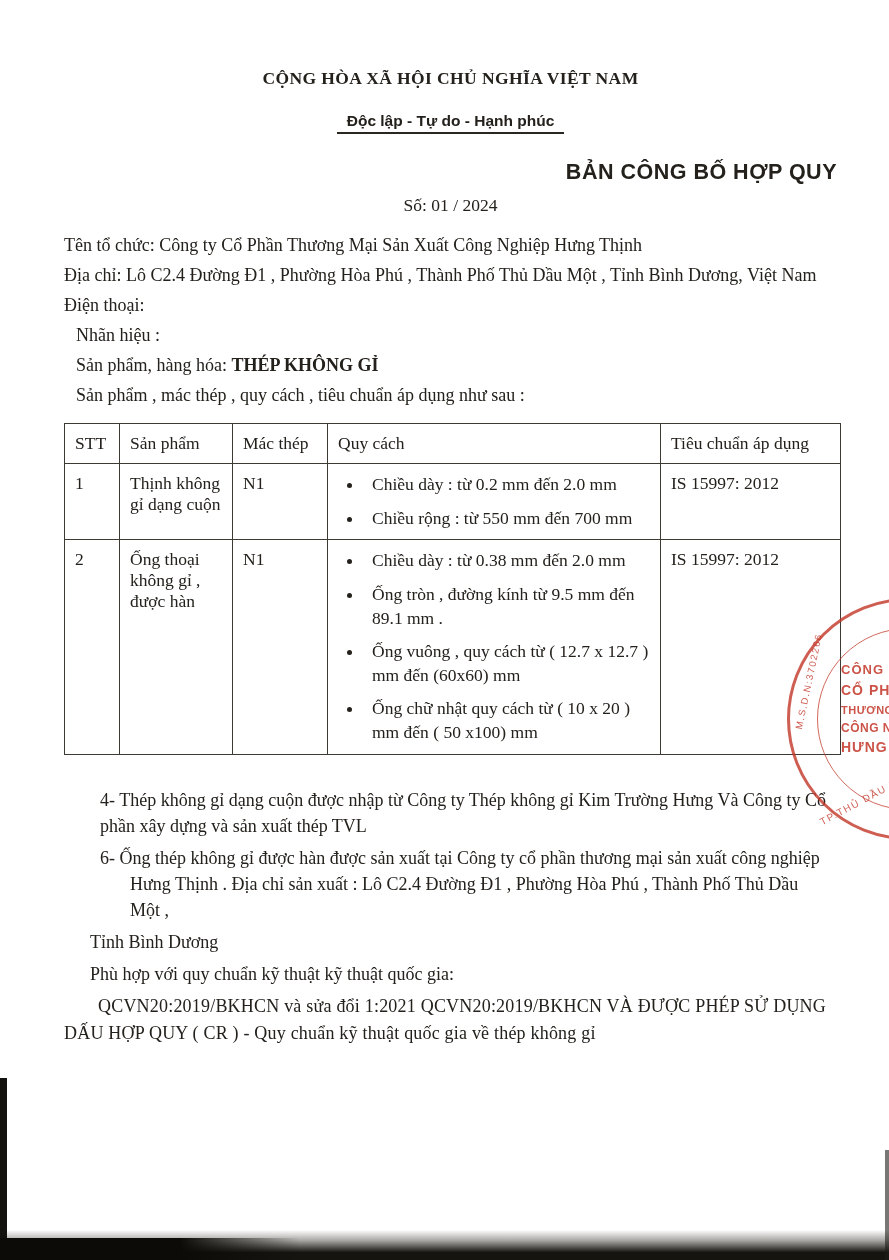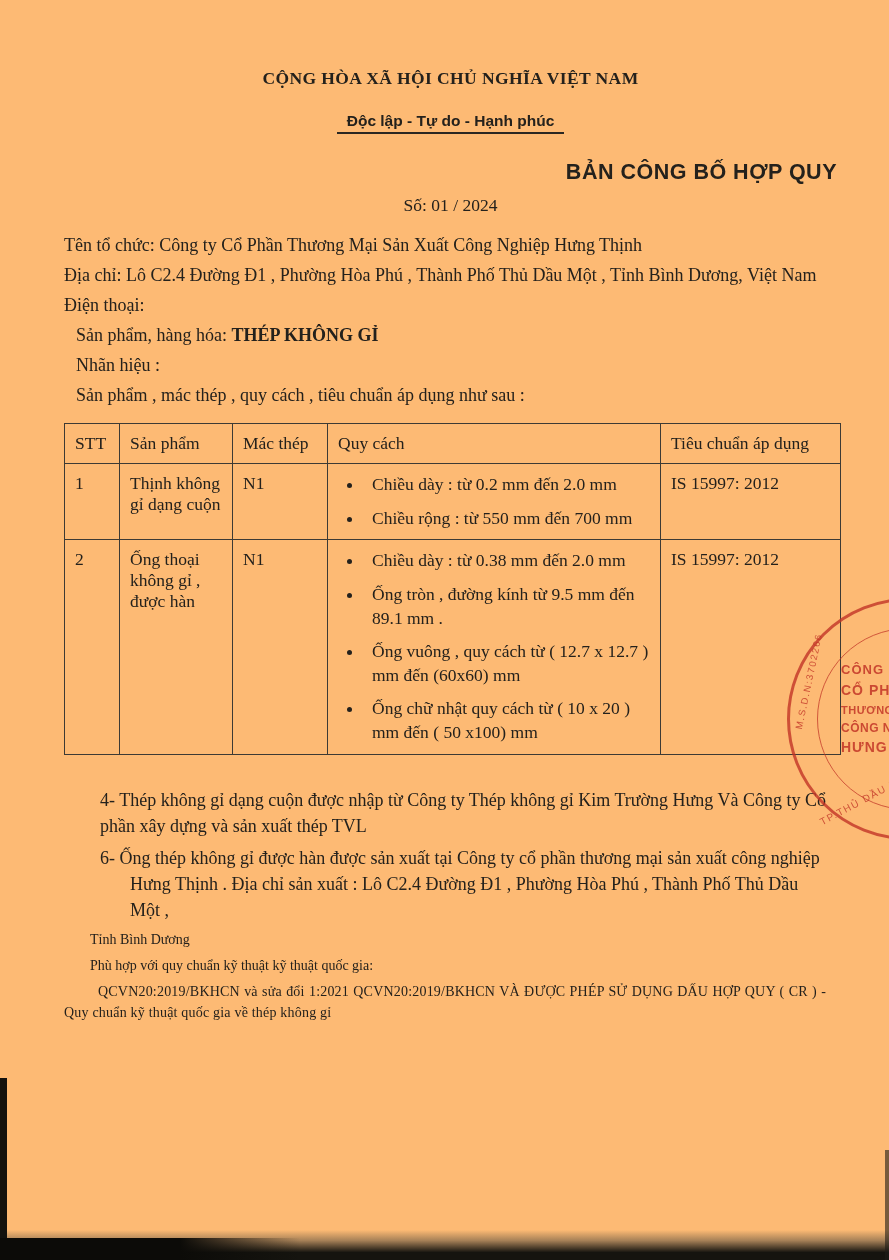--- a/index.html
+++ b/index.html
@@ -1,19 +1,19 @@
 <!DOCTYPE html>
 <html><head>
 <meta charset="utf-8">
 <style>
   html,body{margin:0;padding:0;background:#e8e6e0;}
   .page{
     position:relative;
     width:889px;height:1260px;
-    background:#fdba74;
+    background:#ffffff;
     overflow:hidden;
     font-family:"Liberation Serif", serif;
     color:#24211c;
     box-sizing:border-box;
   }
   .content{position:relative;padding:68px 52px 0 64px;z-index:2;}
 
   
   .nat-header{text-align:center;}
   .nat-line1{font-weight:bold;font-size:17.5px;letter-spacing:.4px;}
@@ -59,21 +59,21 @@
   .col-tc{width:180px;}
   td.c{text-align:center;}
   ul.qc{margin:0;padding-left:26px;}
   ul.qc li{margin:0 0 10px 0;padding-left:8px;line-height:1.35;}
   ul.qc li:last-child{margin-bottom:0;}
 
   
   .notes{margin-top:32px;margin-left:36px;max-width:732px;font-size:18px;line-height:1.45;}
   .notes p{margin:6px 0;}
   .note-hang{padding-left:30px;text-indent:-30px;}
-  .footer{margin-top:0;font-size:14px;line-height:1.5;max-width:762px;}
+  .footer{margin-top:0;font-size:18px;line-height:1.5;max-width:762px;}
   .footer p{margin:5px 0;}
   .f-ind{padding-left:26px;}
   .f-just{text-align:justify;text-indent:34px;letter-spacing:.2px;}
 
   
   .stamp{
     position:absolute;left:787px;top:598px;width:242px;height:242px;
     z-index:3;color:#c23527;
     font-family:"Liberation Sans", sans-serif;
   }
@@ -133,22 +133,22 @@
       <span class="nat-line2">Độc lập - Tự do - Hạnh phúc</span>
     </div>
 
     <div class="doc-title">BẢN CÔNG BỐ HỢP QUY</div>
     <div class="doc-number">Số: 01 / 2024</div>
 
     <div class="info">
       <p>Tên tổ chức: Công ty Cổ Phần Thương Mại Sản Xuất Công Nghiệp Hưng Thịnh</p>
       <p>Địa chỉ: Lô C2.4 Đường Đ1 , Phường Hòa Phú , Thành Phố Thủ Dầu Một , Tỉnh Bình Dương, Việt Nam</p>
       <p>Điện thoại:</p>
+      <p class="indent1">Nhãn hiệu :</p>
       <p class="indent1"><span>Sản phẩm, hàng hóa: </span><span class="bold">THÉP KHÔNG GỈ</span></p>
-      <p class="indent1">Nhãn hiệu :</p>
       <p class="indent1">Sản phẩm , mác thép , quy cách , tiêu chuẩn áp dụng như sau :</p>
     </div>
 
     <table class="spec">
       <colgroup>
         <col class="col-stt">
           <col class="col-sp">
           <col class="col-mt">
           <col class="col-qc">
           <col class="col-tc">

